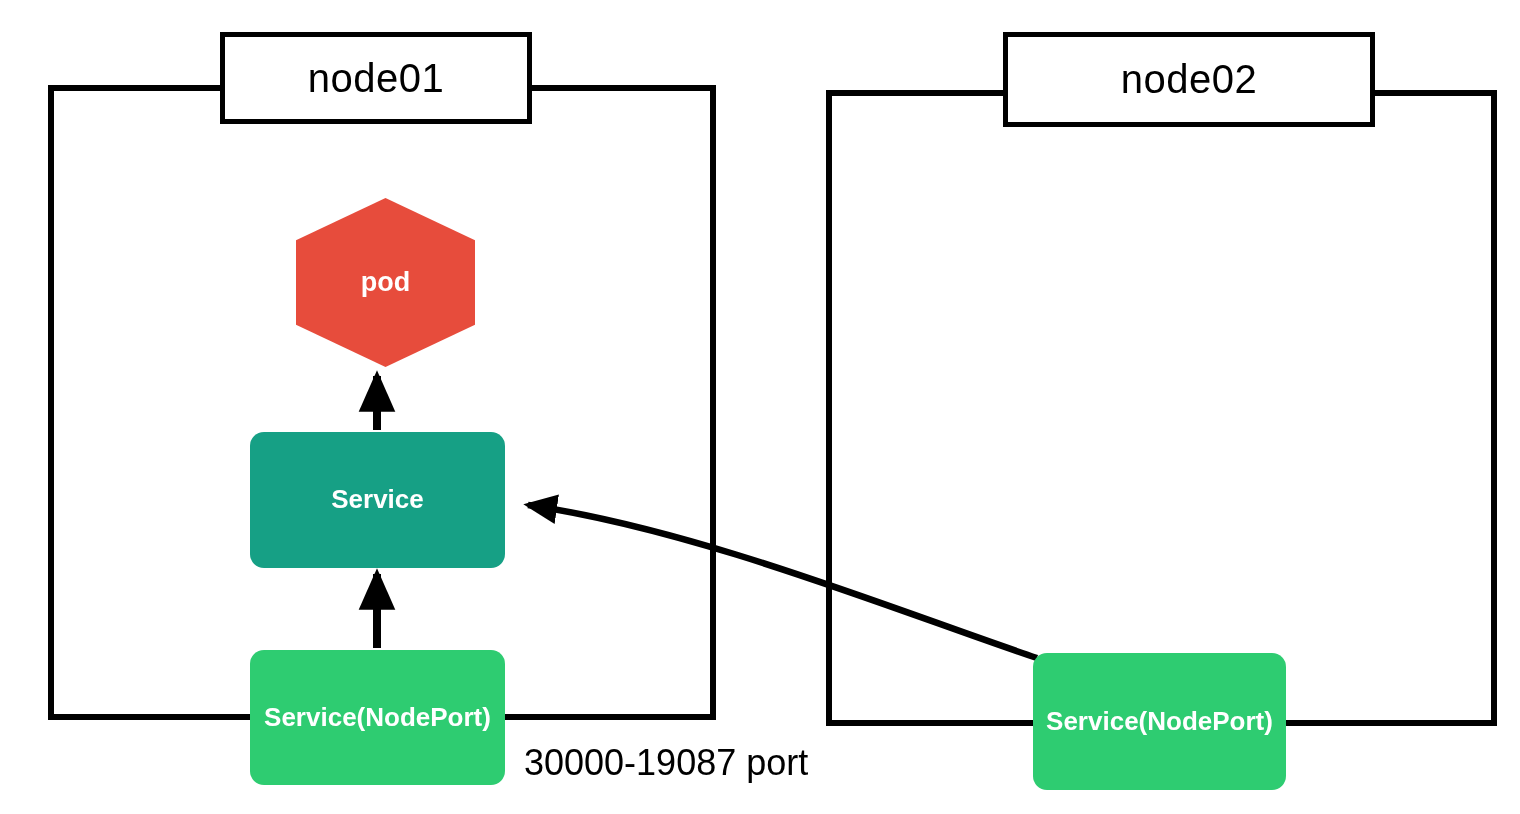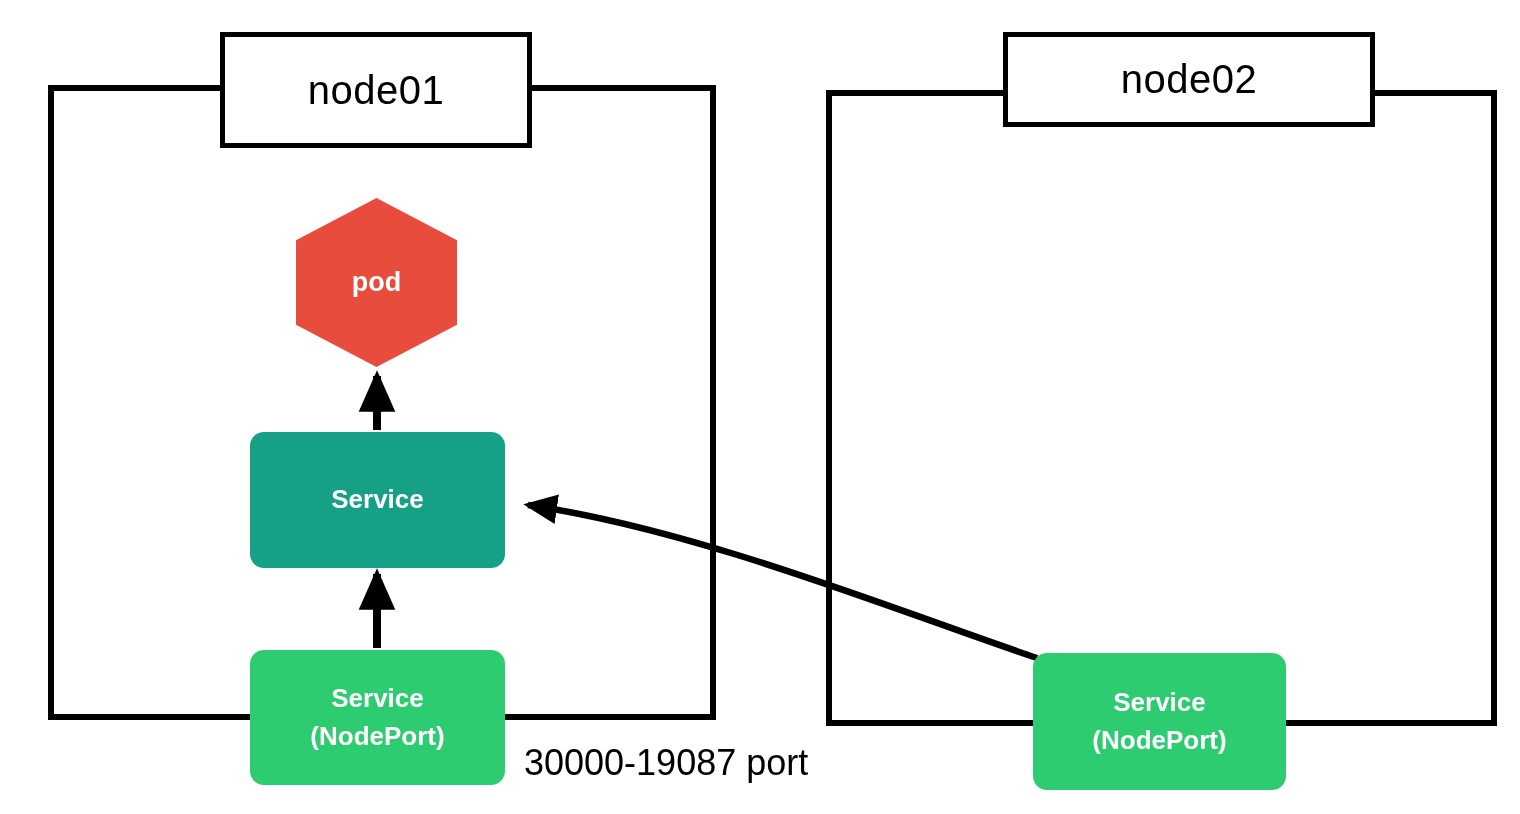--- a/index.html
+++ b/index.html
@@ -35,21 +35,21 @@
     letter-spacing: 0.5px;
     z-index: 6;
   }
 
   
   .svc {
     position: absolute;
     border-radius: 14px;
     box-sizing: border-box;
     display: flex;
-    flex-direction: column;
+    flex-direction: row;
     align-items: center;
     justify-content: center;
     color: #ffffff;
     font-weight: bold;
     font-size: 26px;
     line-height: 1.45;
     z-index: 5;
     text-align: center;
   }
   .svc .l1, .svc .l2 { display: block; }
@@ -96,36 +96,36 @@
     <div class="edge" style="left:48px; top:85px; width:6px; height:635px;"></div>
 
     <div class="edge" style="left:48px; top:714px; width:668px; height:6px;"></div>
 
     <div class="edge" style="left:710px; top:85px; width:6px; height:635px;"></div>
 
     <div class="edge" style="left:48px; top:85px; width:178px; height:6px;"></div>
 
     <div class="edge" style="left:527px; top:85px; width:189px; height:6px;"></div>
   </div>
-  <div class="node-title" style="left:220px; top:32px; width:312px; height:116px;">
+  <div class="node-title" style="left:220px; top:32px; width:312px; height:92px;">
     <span>node01</span>
   </div>
 
   <div class="node-frame">
     <div class="edge" style="left:826px; top:90px; width:6px; height:636px;"></div>
     <div class="edge" style="left:826px; top:720px; width:671px; height:6px;"></div>
     <div class="edge" style="left:1491px; top:90px; width:6px; height:636px;"></div>
     <div class="edge" style="left:826px; top:90px; width:183px; height:6px;"></div>
     <div class="edge" style="left:1310px; top:90px; width:187px; height:6px;"></div>
   </div>
   <div class="node-title" style="left:1003px; top:32px; width:372px; height:95px;">
     <span>node02</span>
   </div>
 
-  <div class="hex" style="left:296px; top:198px; width:161px; height:169px; background:#E74C3C;">
+  <div class="hex" style="left:296px; top:198px; width:179px; height:169px; background:#E74C3C;">
     <span>pod</span>
   </div>
 
   <div class="svc" style="left:250px; top:432px; width:255px; height:136px; background:#16A085;">
     <span class="l1">Service</span>
   </div>
 
   <div class="svc" style="left:250px; top:650px; width:255px; height:135px; background:#2ECC71;">
     <span class="l1">Service</span>
     <span class="l2">(NodePort)</span>

